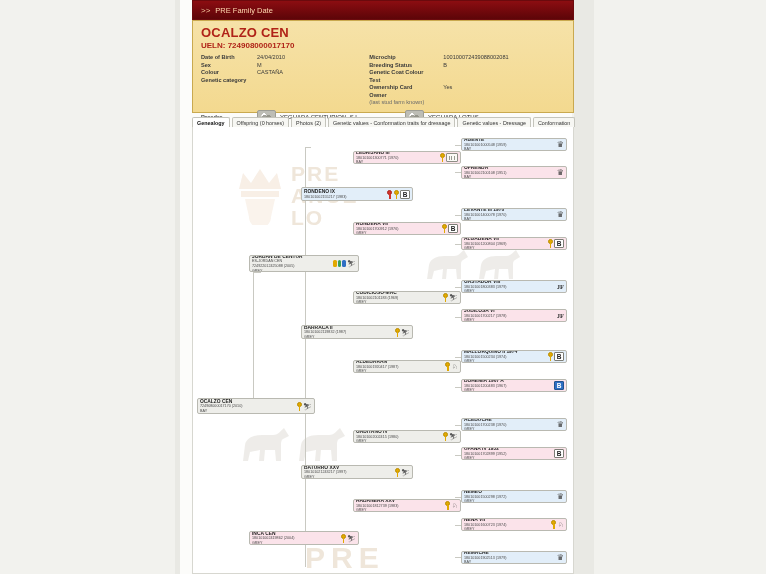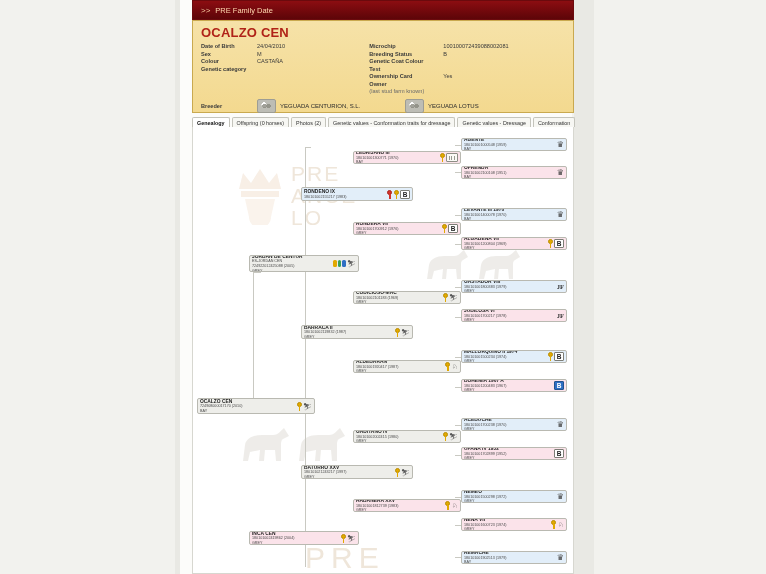--- a/index.html
+++ b/index.html
@@ -83,21 +83,21 @@
   
   .sheet{
     position:absolute;left:192px;top:127px;width:382px;height:447px;
     background:#fff;border:1px solid #d7d7d0;border-top:none;
     box-sizing:border-box;overflow:hidden;
   }
 
   
   .wm{position:absolute;pointer-events:none;user-select:none;}
   .wm-text{
-    color:#efe6da;font-weight:normal;letter-spacing:2px;line-height:22px;
+    color:#efe6da;font-weight:bold;letter-spacing:2px;line-height:22px;
     font-size:21px;
     text-align:center;
   }
   .wm-crown{
     width:54px;height:62px;opacity:.55;
   }
   .horses{opacity:.5;}
 
   
   .vline{position:absolute;background:#c9c9c2;width:1px;}
@@ -170,20 +170,21 @@
   <div class="page-white"></div>
   <div class="edge-r"></div>
 
   <div class="crumb-bar">
     <span class="arrows">&gt;&gt;</span>
     <span class="crumb">PRE Family Date</span>
   </div>
 
   <div class="header">
     <div class="h-name">OCALZO CEN</div>
+    <div class="h-uelm">UELN: 724908000017170</div>
     <div class="h-cols">
       <div class="h-col left">
         <div class="h-row">
             <span class="h-lbl">Date of Birth</span>
             <span class="h-val">24/04/2010</span>
           </div>
         <div class="h-row">
             <span class="h-lbl">Sex</span>
             <span class="h-val">M</span>
           </div>

